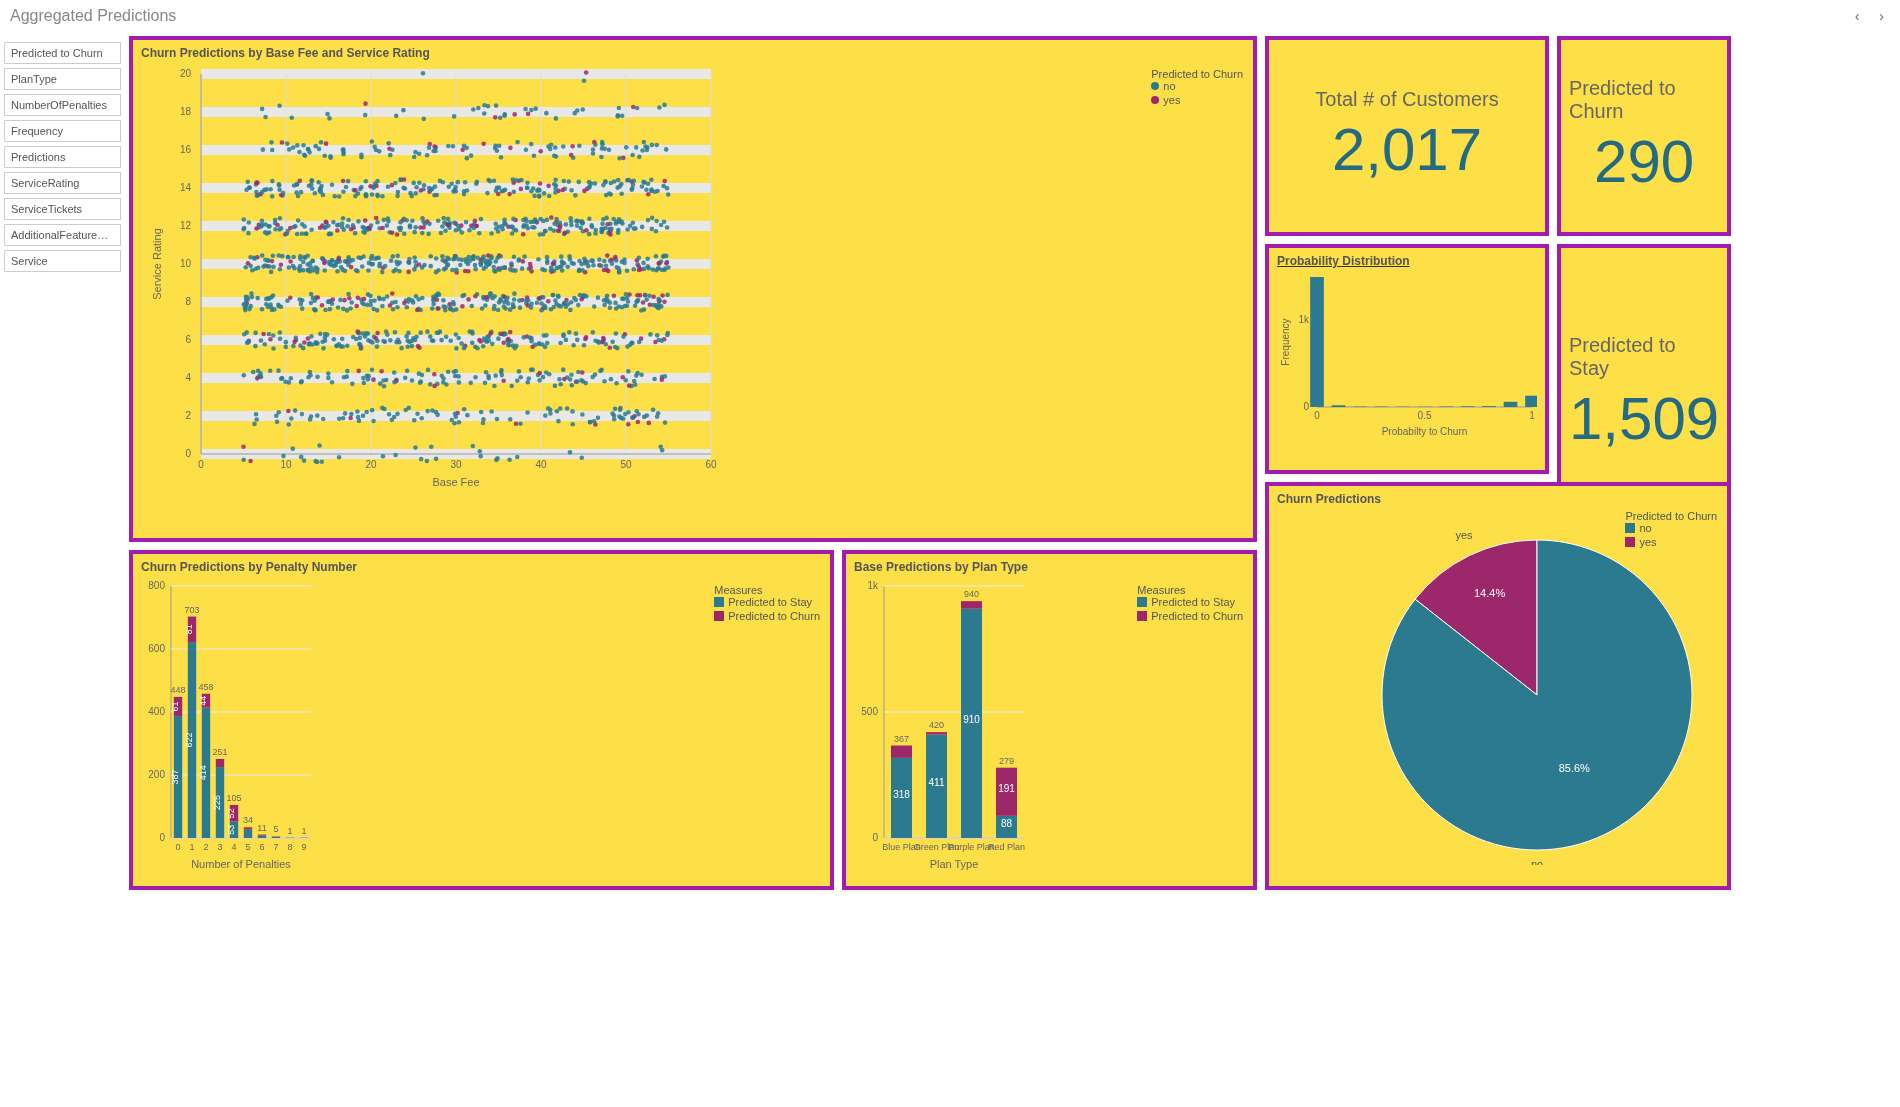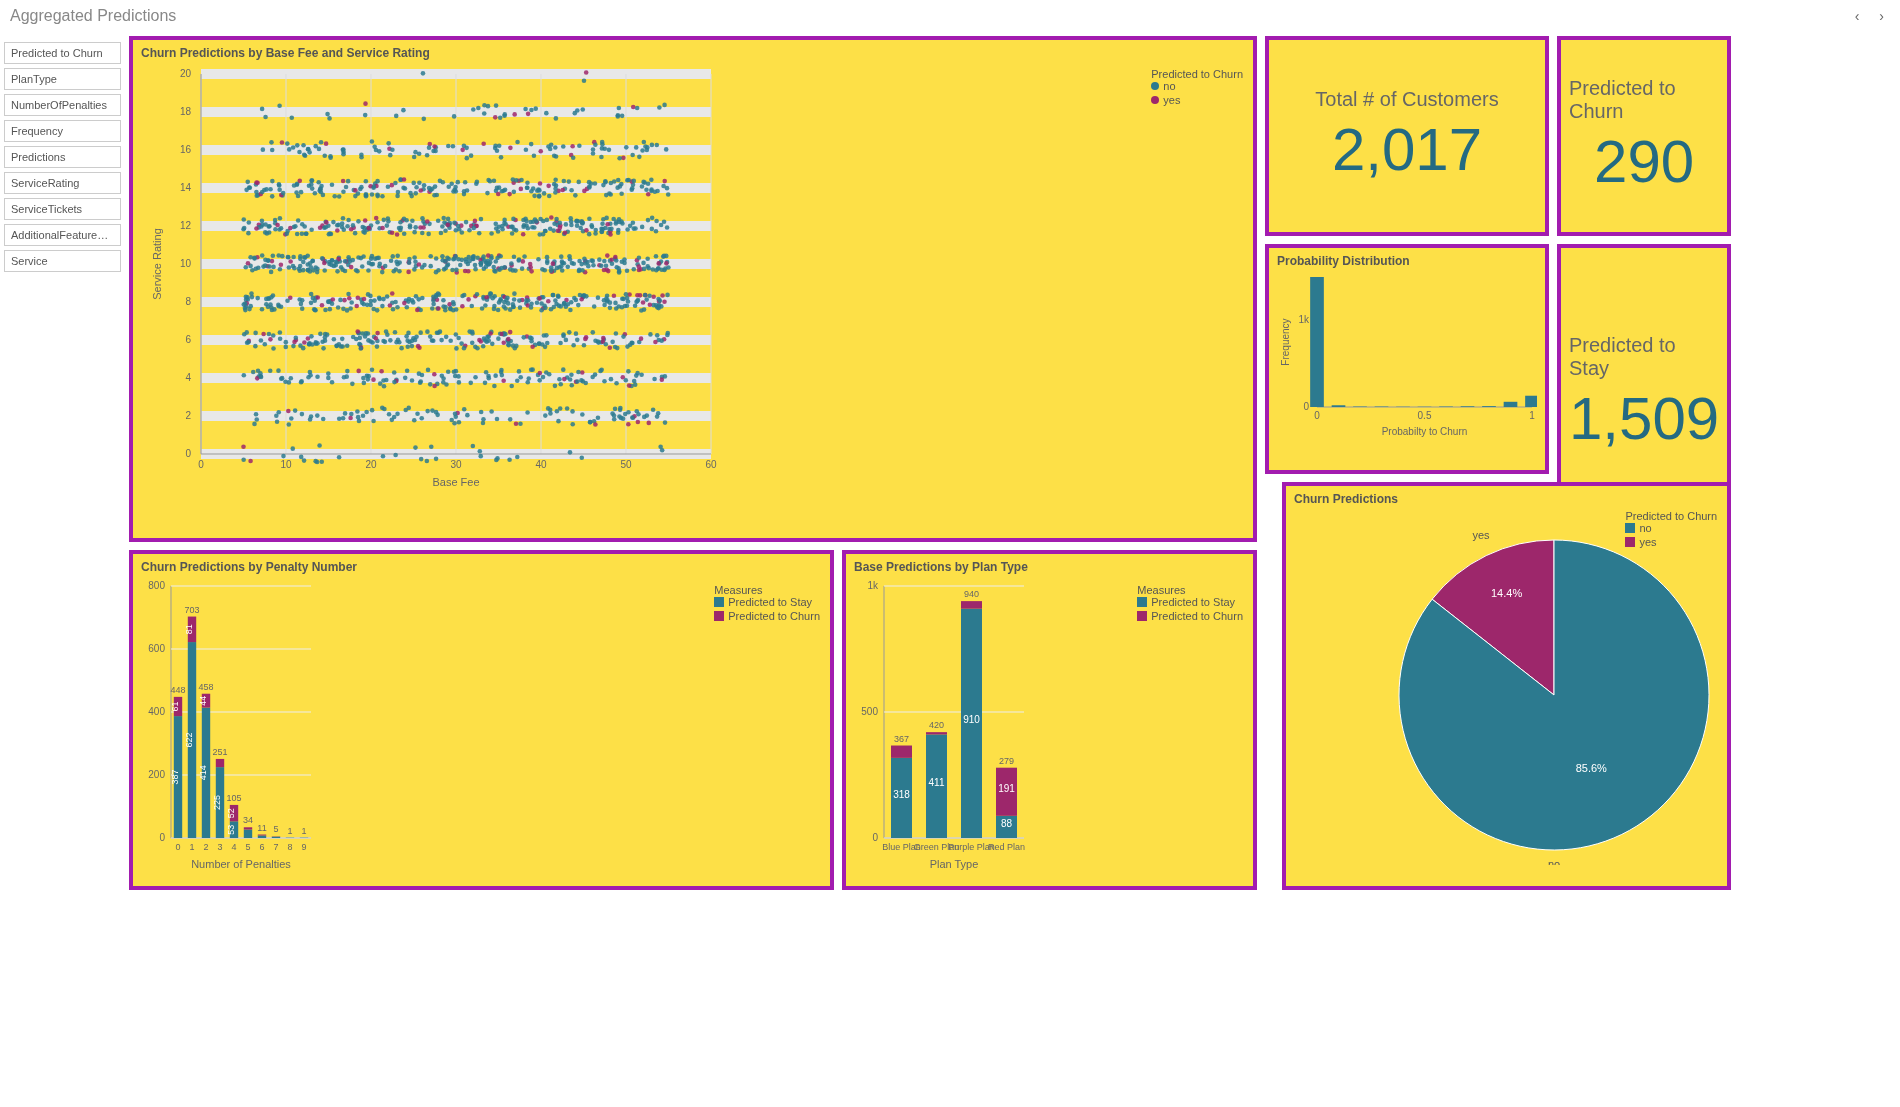--- a/index.html
+++ b/index.html
@@ -13,23 +13,23 @@
 .sidebar-item { border: 1px solid #ccc; padding: 4px 6px; margin-bottom: 4px; font-size: 11px; color: #555; cursor: pointer; white-space: nowrap; overflow: hidden; text-overflow: ellipsis; background: #fff; }
 .main { flex: 1; display: grid; grid-template-columns: 705px 415px 1fr 1fr; grid-template-rows: 200px 230px 60px 340px; gap: 8px; padding: 0 8px 8px 4px; }
 .panel { border: 4px solid #a21caf; background: #fde047; padding: 6px 8px; position: relative; }
 .panel-title { font-size: 12px; font-weight: 600; color: #555; margin-bottom: 4px; }
 .big-number-panel { display: flex; flex-direction: column; align-items: center; justify-content: center; }
 .big-label { font-size: 20px; color: #666; margin-bottom: 4px; }
 .big-number { font-size: 60px; color: #246a82; font-weight: 400; }
 .scatter { grid-column: 1 / 3; grid-row: 1 / 4; }
 .kpi1 { grid-column: 3; grid-row: 1; text-align: center; }
 .kpi2 { grid-column: 4; grid-row: 1; }
-.prob { grid-column: 3; grid-row: 2; }
+.prob { grid-column: 3; grid-row: 2; text-decoration: underline; }
 .kpi3 { grid-column: 4; grid-row: 2 / 4; }
-.pie-panel { grid-column: 3 / 5; grid-row: 3 / 5; margin-left: 17px; }
+.pie-panel { grid-column: 3 / 5; grid-row: 3 / 5; }
 .penalty { grid-column: 1; grid-row: 4; }
 .plan { grid-column: 2; grid-row: 4; }
 .legend { position: absolute; font-size: 11px; color: #555; }
 .legend-item { display: flex; align-items: center; gap: 4px; margin-bottom: 2px; }
 .swatch { width: 10px; height: 10px; }
 .swatch-round { width: 8px; height: 8px; border-radius: 50%; }
 svg text { font-family: "Segoe UI", Arial, sans-serif; }
 </style>
 </head>
 <body>

